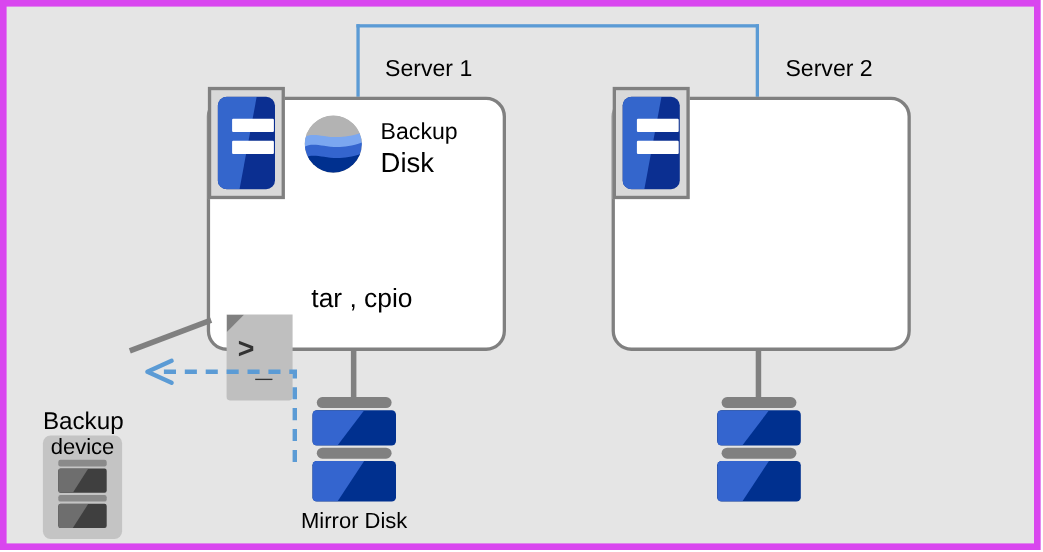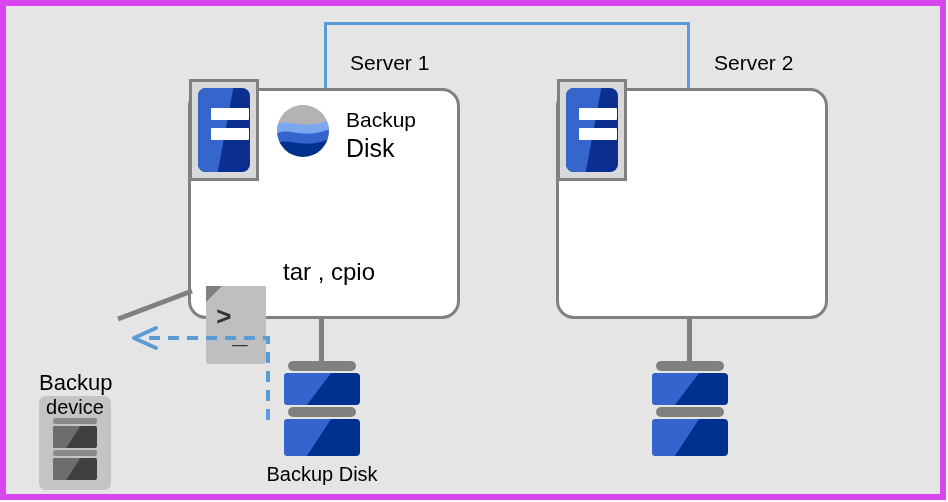--- a/index.html
+++ b/index.html
@@ -123,21 +123,21 @@
 
   <div class="gray-line abs" style="left:313px;top:311px;width:5px;height:47px;"></div>
 
   <div class="abs" style="left:278px;top:355px;width:76px;height:95px;">
     <div class="disk-bar" style="left:4px;top:0px;width:68px;height:10px;"></div>
     <div class="disk-plate" style="left:0px;top:12px;width:76px;height:32px;"></div>
     <div class="disk-bar" style="left:4px;top:46px;width:68px;height:10px;"></div>
     <div class="disk-plate" style="left:0px;top:58px;width:76px;height:37px;"></div>
   </div>
 
-  <div class="label abs" style="left:246px;top:456px;width:140px;text-align:center;font-size:20px;">Backup Disk</div>
+  <div class="label abs" style="left:246px;top:456px;width:140px;text-align:center;font-size:20px;">Mirror Disk</div>
 
   <div class="gray-line abs" style="left:681px;top:311px;width:5px;height:47px;"></div>
 
   <div class="abs" style="left:646px;top:355px;width:76px;height:95px;">
     <div class="disk-bar" style="left:4px;top:0px;width:68px;height:10px;"></div>
     <div class="disk-plate" style="left:0px;top:12px;width:76px;height:32px;"></div>
     <div class="disk-bar" style="left:4px;top:46px;width:68px;height:10px;"></div>
     <div class="disk-plate" style="left:0px;top:58px;width:76px;height:37px;"></div>
   </div>
 

